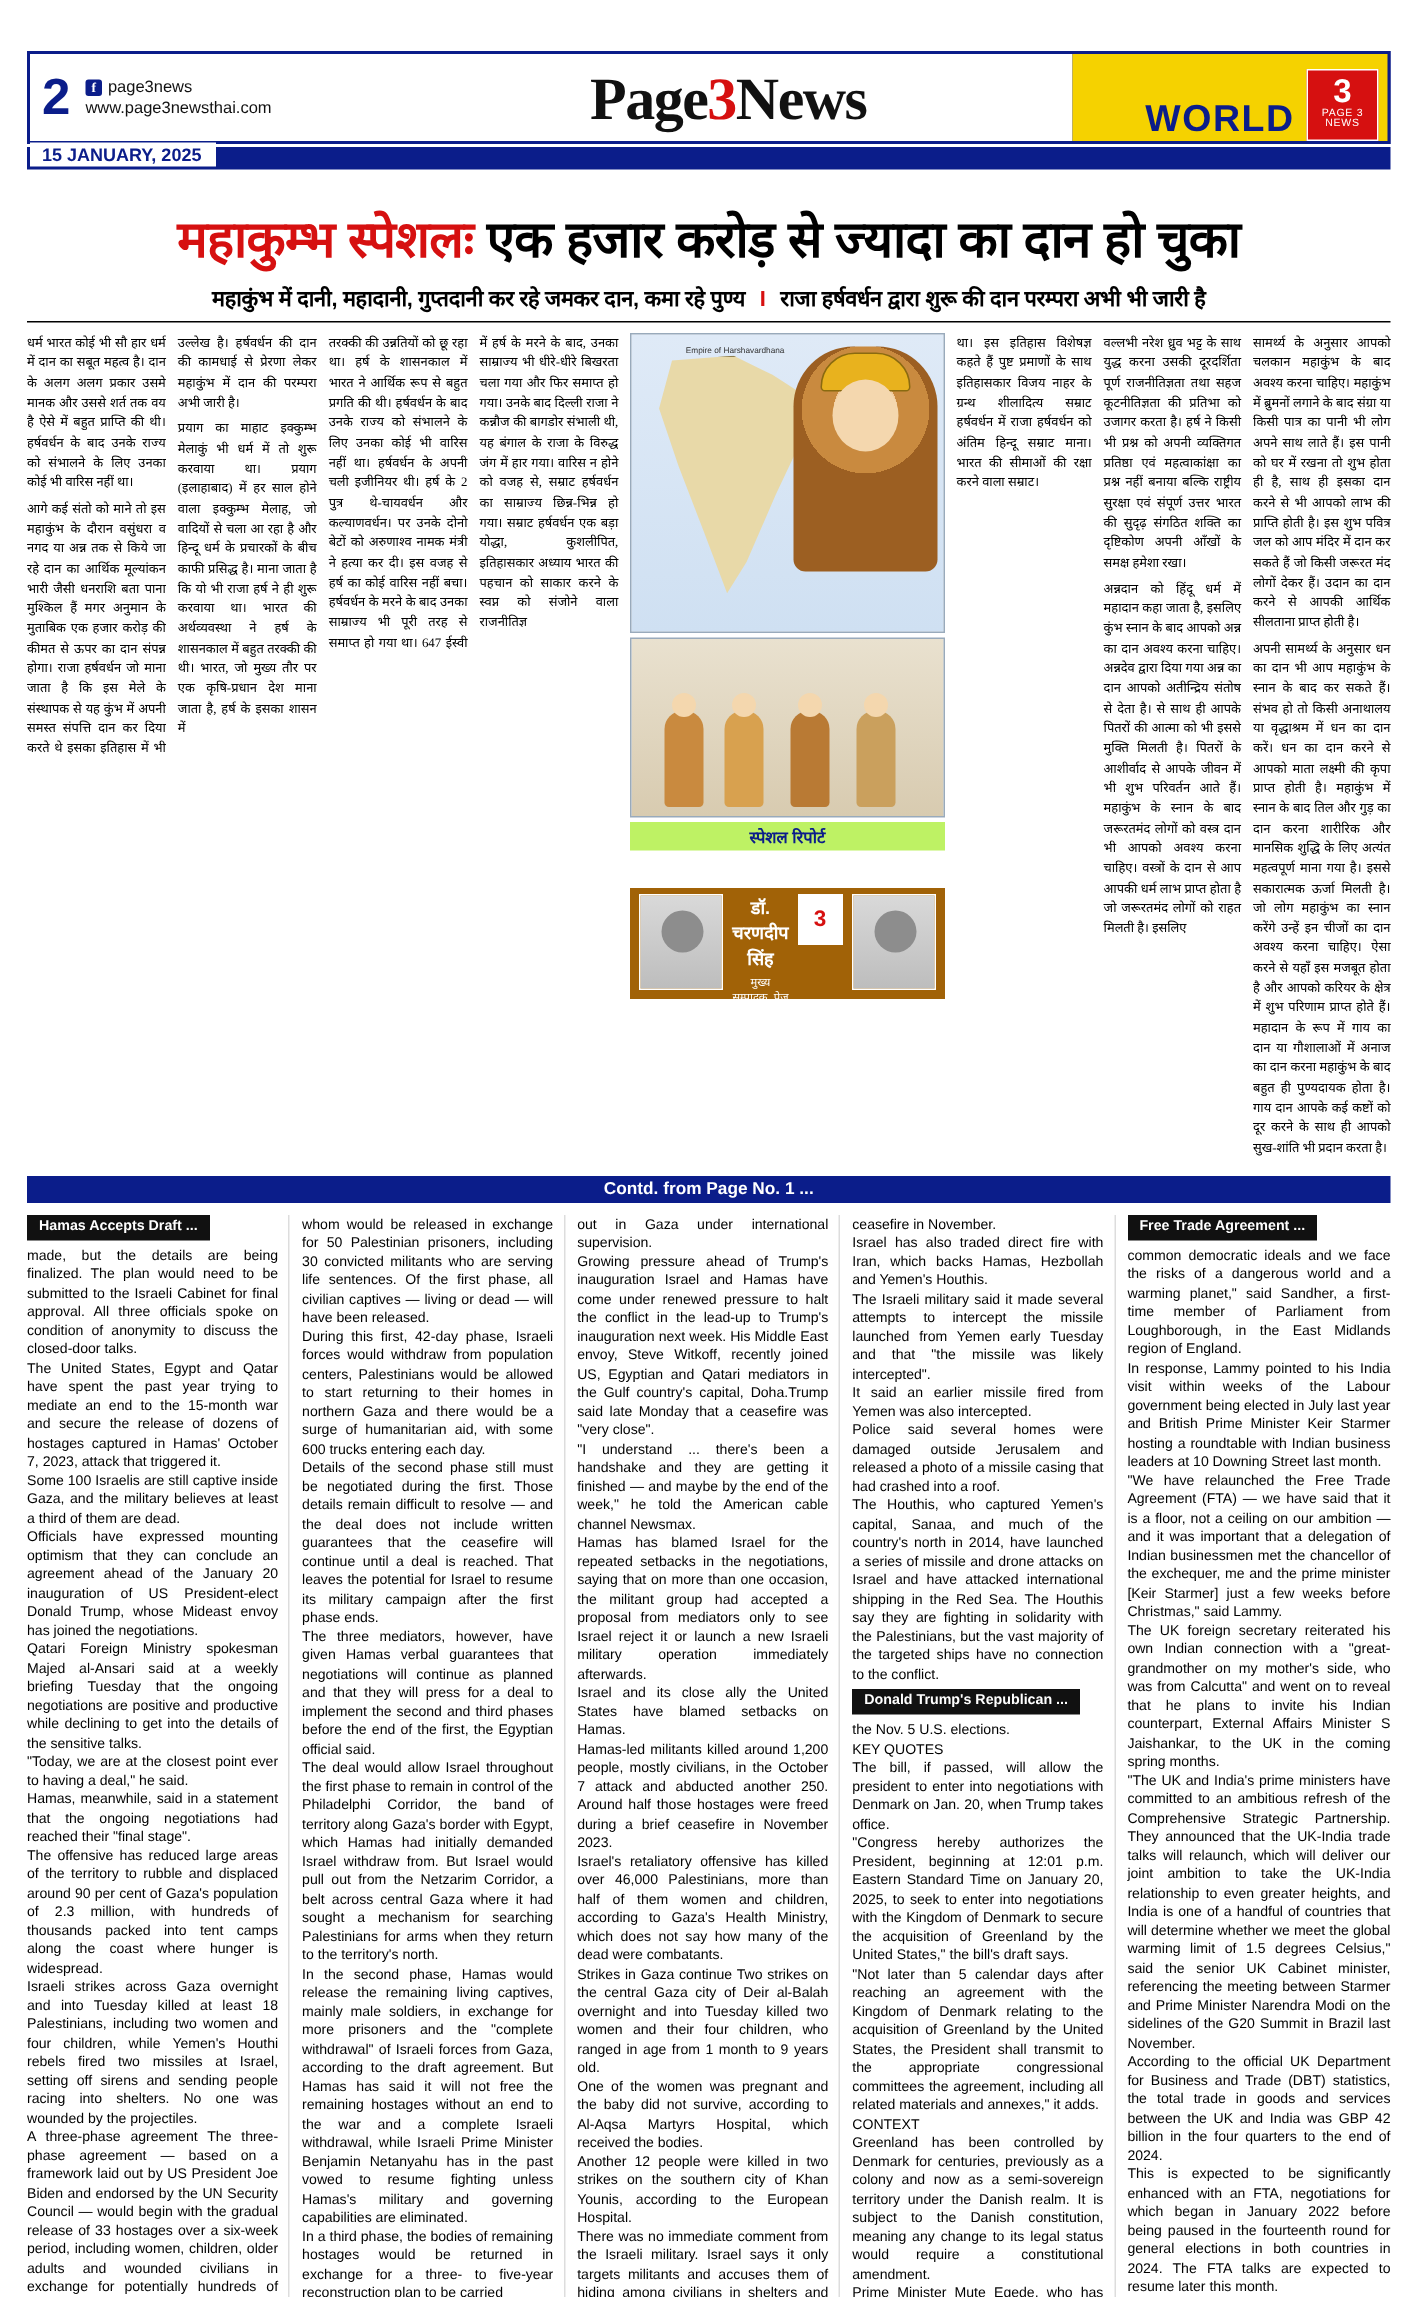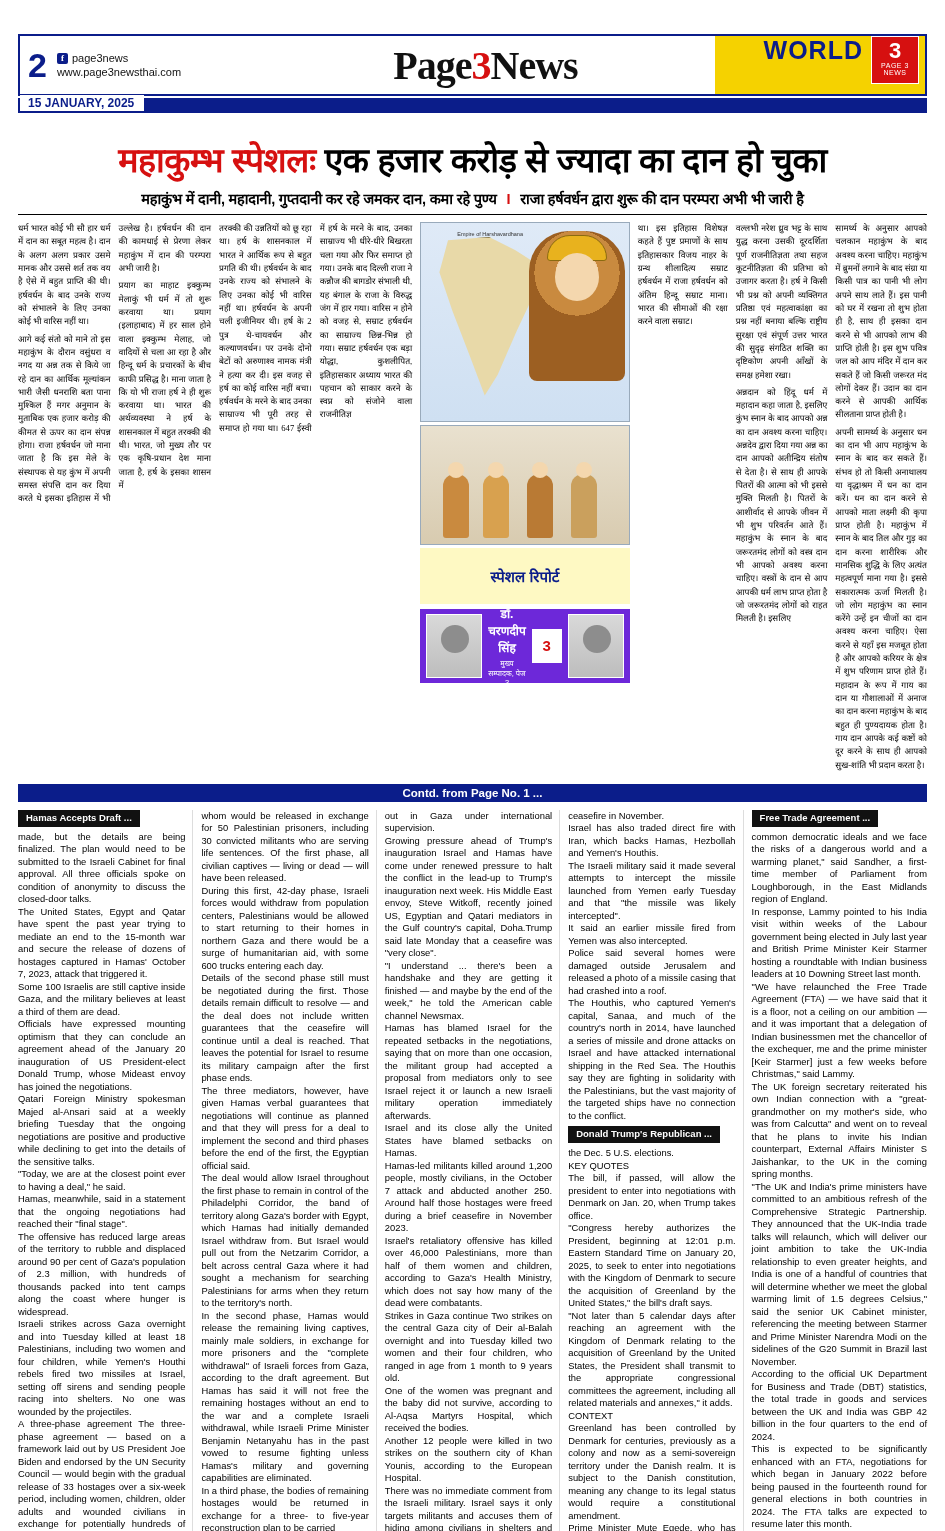--- a/index.html
+++ b/index.html
@@ -70,21 +70,21 @@
     color: #111;
     white-space: nowrap;
   }
   .logo .three {
     color: #d61010;
   }
   .mh-right {
     width: 210px;
     background: #f5d200;
     display: flex;
-    align-items: flex-start;
+    align-items: flex-end;
     justify-content: flex-end;
     padding-right: 6px;
     gap: 8px;
   }
   .mh-world {
     font-family: "Liberation Sans", sans-serif;
     font-weight: bold;
     font-size: 25px;
     color: #0b1d8a;
     letter-spacing: 1px;
@@ -198,27 +198,27 @@
   .art-box2 {
     height: 120px;
     background: linear-gradient(#e9e1cf, #d8cbb0);
     border: 1px solid #9ab;
     position: relative; overflow:hidden;
   }
   .fig { position:absolute; bottom:6px; width:26px; height:64px; background:#c98a3f; border-radius:12px 12px 3px 3px; }
   .fig:before { content:""; position:absolute; left:5px; top:-12px; width:16px; height:16px; border-radius:50%; background:#f4d7ae; }
 
   .expert-band {
-    background: #6d28d9;
+    background: #a16207;
     color: #fff;
     display: flex;
-    align-items: center;
     gap: 6px;
     padding: 4px 6px;
     height: 74px;
+    margin-top: 20px;
   }
   .expert-photo {
     width: 56px; height: 64px;
     background: linear-gradient(#d9d9d9,#bdbdbd);
     border: 1px solid #fff;
     position: relative;
   }
   .expert-photo:after {
     content:""; position:absolute; left:14px; top:10px; width:28px; height:28px;
     border-radius:50%; background:#8d8d8d;
@@ -227,23 +227,23 @@
   .expert-name {
     font-family:"Liberation Sans", sans-serif; font-weight:bold; font-size:12px;
   }
   .expert-role { font-family:"Liberation Sans", sans-serif; font-size:7.5px; margin-top:2px; }
   .expert-logo {
     width: 30px; height: 34px; background:#fff; color:#d61010;
     font-family:"Liberation Sans", sans-serif; font-weight:bold; font-size:15px;
     text-align:center; line-height:34px;
   }
   .special-tag {
-    background:#fef9c3; color:#0b1d8a;
-    font-family:"Liberation Sans", sans-serif; font-weight:bold; font-size:15px;
-    text-align:center; padding:18px 0; margin-bottom:2px;
+    background:#bef264; color:#0b1d8a;
+    font-family:"Liberation Sans", sans-serif; font-weight:bold; font-size:11px;
+    text-align:center; padding:2px 0; margin-bottom:2px;
   }
 
   
   .contd-bar {
     margin-top: 8px;
     background: #0b1d8a;
     color: #fff;
     font-family: "Liberation Sans", sans-serif;
     font-weight: bold;
     font-size: 11.5px;
@@ -433,21 +433,21 @@
       <p>ceasefire in November.</p>
       <p>Israel has also traded direct fire with Iran, which backs Hamas, Hezbollah and Yemen's Houthis.</p>
       <p>The Israeli military said it made several attempts to intercept the missile launched from Yemen early Tuesday and that "the missile was likely intercepted".</p>
       <p>It said an earlier missile fired from Yemen was also intercepted.</p>
       <p>Police said several homes were damaged outside Jerusalem and released a photo of a missile casing that had crashed into a roof.</p>
       <p>The Houthis, who captured Yemen's capital, Sanaa, and much of the country's north in 2014, have launched a series of missile and drone attacks on Israel and have attacked international shipping in the Red Sea. The Houthis say they are fighting in solidarity with the Palestinians, but the vast majority of the targeted ships have no connection to the conflict.</p>
       <div class="spacer"></div>
       <div class="kicker-wrap">
         <span class="kicker">Donald Trump's Republican ...</span>
       </div>
-      <p>the Dec. 5 U.S. elections.</p>
+      <p>the Nov. 5 U.S. elections.</p>
       <p>KEY QUOTES</p>
       <p>The bill, if passed, will allow the president to enter into negotiations with Denmark on Jan. 20, when Trump takes office.</p>
       <p>"Congress hereby authorizes the President, beginning at 12:01 p.m. Eastern Standard Time on January 20, 2025, to seek to enter into negotiations with the Kingdom of Denmark to secure the acquisition of Greenland by the United States," the bill's draft says.</p>
       <p>"Not later than 5 calendar days after reaching an agreement with the Kingdom of Denmark relating to the acquisition of Greenland by the United States, the President shall transmit to the appropriate congressional committees the agreement, including all related materials and annexes," it adds.</p>
       <p>CONTEXT</p>
       <p>Greenland has been controlled by Denmark for centuries, previously as a colony and now as a semi-sovereign territory under the Danish realm. It is subject to the Danish constitution, meaning any change to its legal status would require a constitutional amendment.</p>
       <p>Prime Minister Mute Egede, who has stepped up a push for independence, has repeatedly said the island is not for sale and that it is up to its people to decide their future.</p>
     </div>
 
     <div class="news-col">

